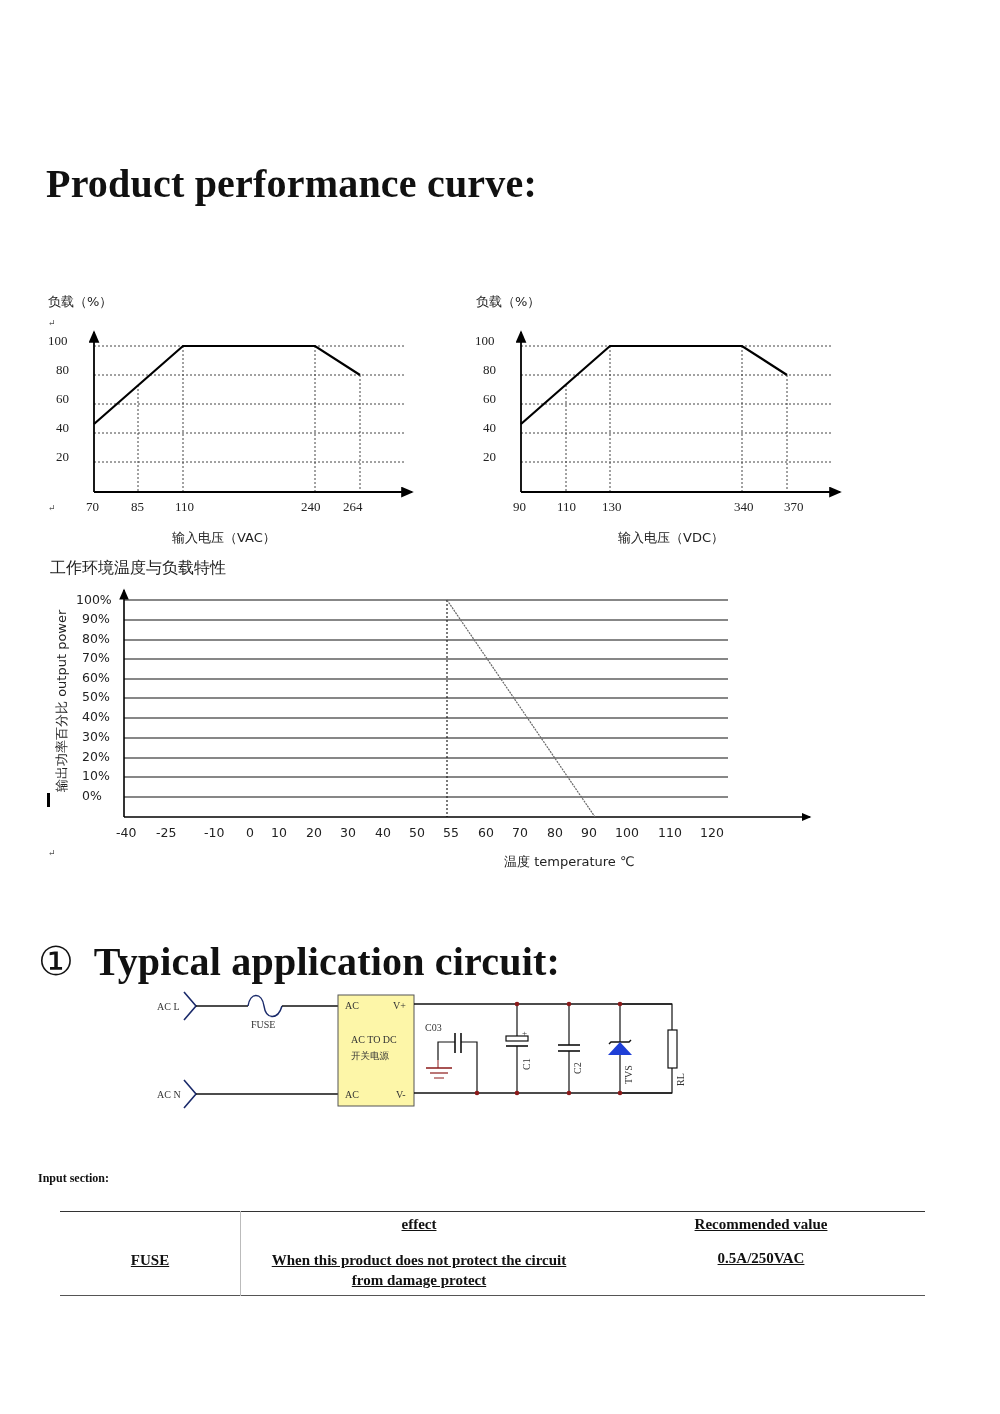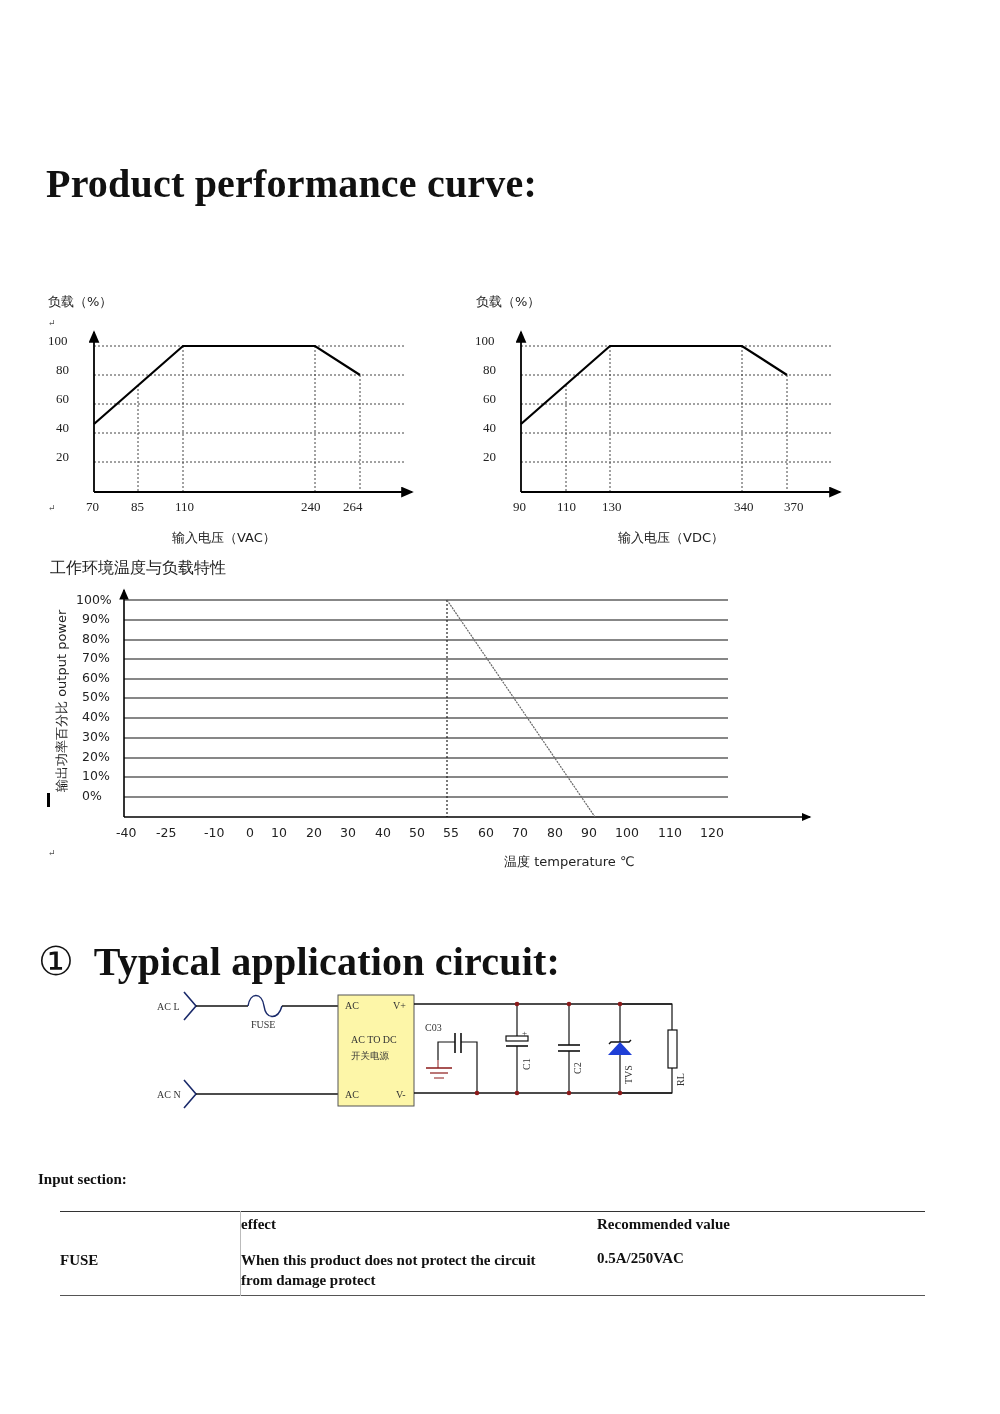--- a/index.html
+++ b/index.html
@@ -6,24 +6,24 @@
     body { width: 1000px; height: 1414px; position: relative; overflow: hidden;
            font-family: "Liberation Serif", "DejaVu Serif", serif; color: #111; }
     .abs { position: absolute; }
     .h1 { font-weight: bold; font-size: 40px; letter-spacing: 0.2px; white-space: nowrap; }
     .chart-svg { position: absolute; left: 0; top: 0; }
     .lbl { font-family: "DejaVu Sans", "Liberation Sans", sans-serif; font-size: 13px; fill: #222; }
     .tick { font-family: "Liberation Serif", serif; font-size: 13px; fill: #222; }
     .tick-t { font-family: "DejaVu Sans", "Liberation Sans", sans-serif; font-size: 12.5px; fill: #222; }
     .ret { font-size: 9px; fill: #555; }
     .circ-txt { font-family: "Liberation Serif", serif; font-size: 10px; fill: #333; }
-    .section-label { font-weight: bold; font-size: 15px; }
+    .section-label { font-weight: bold; font-size: 12px; }
     table.spec { position: absolute; left: 60px; top: 1211px; width: 865px; border-collapse: collapse;
                  font-family: "Liberation Serif", serif; font-weight: bold; font-size: 15px; }
-    table.spec td, table.spec th { text-align: left; padding: 0; font-weight: bold; }
+    table.spec td, table.spec th { text-align: center; padding: 0; font-weight: bold; text-decoration: underline; }
     table.spec thead tr { border-top: 1.5px solid #333; }
     table.spec tbody tr { border-bottom: 1.5px solid #555; }
     .col1 { width: 180px; border-right: 1px solid #bbb; }
     .col2 { width: 356px; }
   </style>
 </head>
 <body>
 
 <div class="abs h1" style="left:46px; top:160px;">Product performance curve:</div>
 

